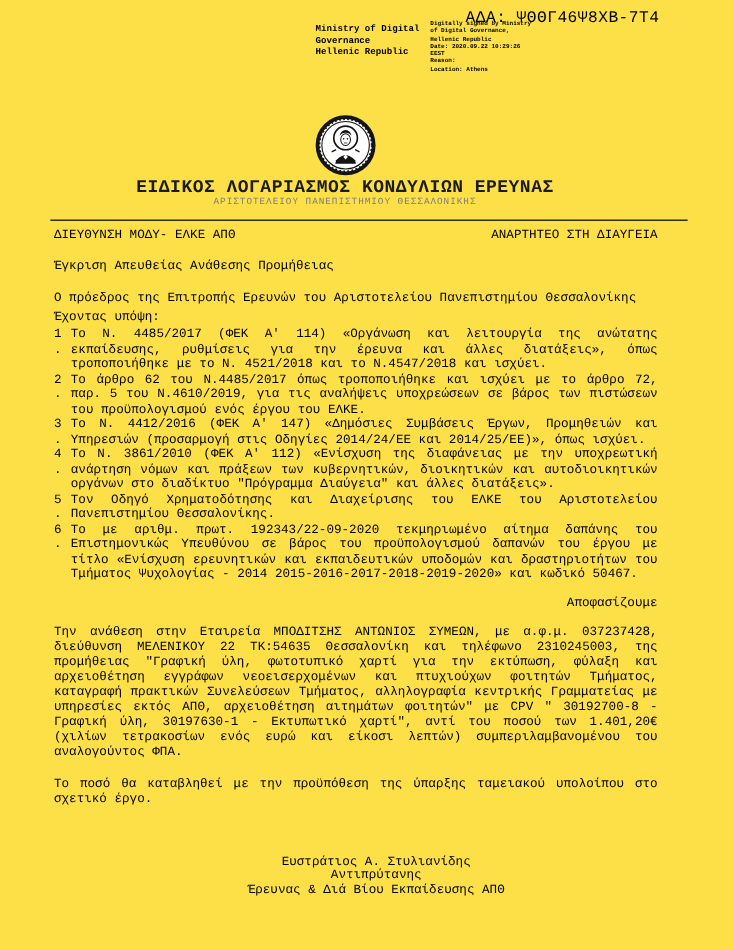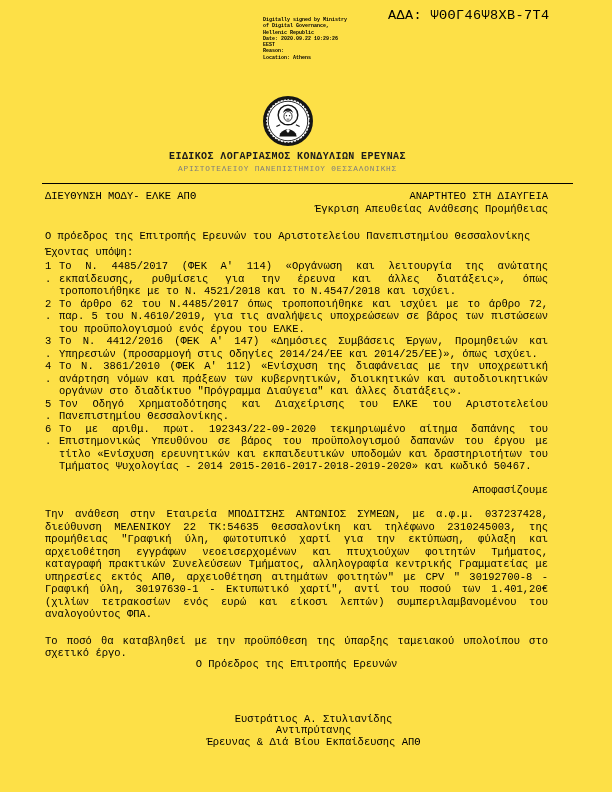--- a/index.html
+++ b/index.html
@@ -8,29 +8,29 @@
     font-family:Liberation Mono, monospace;color:#000;
   }
   
   .ada{position:absolute;top:8px;left:388px;font-size:13.5px;letter-spacing:.4px;white-space:nowrap;}
   .gov-sign{position:absolute;top:17px;left:263px;display:flex;gap:9px;}
   .ministry{font-size:7.6px;font-weight:bold;line-height:9.6px;padding-top:4px;white-space:nowrap;}
   .digisig{font-size:5px;font-weight:bold;line-height:6.3px;white-space:nowrap;transform-origin:left top;}
   
   .seal-wrap{position:absolute;top:95px;left:0;width:575px;text-align:center;}
   .seal-svg{width:52px;height:52px;display:block;margin:0 auto 4px auto;}
-  .seal-org{font-size:10px;font-weight:bold;letter-spacing:.4px;color:#1b1b1b;line-height:11.5px;text-align:center;}
+  .seal-org{font-size:15px;font-weight:bold;letter-spacing:.4px;color:#1b1b1b;line-height:11.5px;text-align:center;}
   .seal-uni{font-size:7.8px;letter-spacing:.8px;color:#7d7d7d;line-height:10px;margin-top:1px;}
   
   .content{position:absolute;left:45px;top:183px;width:503px;font-size:10.5px;line-height:12.5px;}
   .rule{border:none;border-top:1.7px solid #000;margin:0 0 0 -3px;width:531px;}
   .dept-row{display:flex;justify-content:space-between;margin-top:6px;}
   .dept-row div{white-space:nowrap;}
   .dates{margin-top:22px;text-align:right;line-height:12.5px;}
-  .doc-title{text-align:right;}
+  .doc-title{margin-top:13px;text-align:left;}
   .intro{margin-top:15px;}
   .having{margin-top:3px;}
   ol.legal{list-style:none;margin:2px 0 0 0;padding:0;}
   ol.legal li{display:flex;}
   ol.legal .num{width:14px;flex:0 0 14px;}
   ol.legal .itext{flex:1;text-align:justify;}
   .decision-heading{margin-top:11px;text-align:right;}
   .decision-para{margin-top:12px;text-align:justify;}
   .payment-note{margin-top:14px;text-align:justify;}
   
@@ -38,20 +38,25 @@
   .sig-block{position:absolute;top:714px;left:62px;width:503px;text-align:center;font-size:10.5px;line-height:11.4px;}
 </style>
 </head>
 <body>
 
 <div class="page">
 
   <div class="ada">ΑΔΑ: ΨΘΘΓ46Ψ8ΧΒ-7Τ4</div>
 
   <div class="gov-sign">
+    <div class="ministry">
+      <div>Ministry of Digital</div>
+      <div>Governance</div>
+      <div>Hellenic Republic</div>
+    </div>
     <div class="digisig">
       <div>Digitally signed by Ministry</div>
       <div>of Digital Governance,</div>
       <div>Hellenic Republic</div>
       <div>Date: 2020.09.22 10:29:26</div>
       <div>EEST</div>
       <div>Reason:</div>
       <div>Location: Athens</div>
     </div>
   </div>
@@ -116,21 +121,20 @@
       </li>
     </ol>
 
     <div class="decision-heading">Αποφασίζουμε</div>
 
     <div class="decision-para">Την ανάθεση στην Εταιρεία ΜΠΟΔΙΤΣΗΣ ΑΝΤΩΝΙΟΣ ΣΥΜΕΩΝ, με α.φ.μ. 037237428, διεύθυνση ΜΕΛΕΝΙΚΟΥ 22 ΤΚ:54635 Θεσσαλονίκη και τηλέφωνο 2310245003, της προμήθειας "Γραφική ύλη, φωτοτυπικό χαρτί για την εκτύπωση, φύλαξη και αρχειοθέτηση εγγράφων νεοεισερχομένων και πτυχιούχων φοιτητών Τμήματος, καταγραφή πρακτικών Συνελεύσεων Τμήματος, αλληλογραφία κεντρικής Γραμματείας με υπηρεσίες εκτός ΑΠΘ, αρχειοθέτηση αιτημάτων φοιτητών" με CPV " 30192700-8 - Γραφική ύλη, 30197630-1 - Εκτυπωτικό χαρτί", αντί του ποσού των 1.401,20€ (χιλίων τετρακοσίων ενός ευρώ και είκοσι λεπτών) συμπεριλαμβανομένου του αναλογούντος ΦΠΑ.</div>
 
     <div class="payment-note">Το ποσό θα καταβληθεί με την προϋπόθεση της ύπαρξης ταμειακού υπολοίπου στο σχετικό έργο.</div>
   </div>
 
-  <div class="president-line">Ο Πρόεδρος της Επιτροπής Ερευνών</div>
 
   <div class="sig-block">
     <div>Ευστράτιος Α. Στυλιανίδης</div>
     <div>Αντιπρύτανης</div>
     <div>Έρευνας &amp; Διά Βίου Εκπαίδευσης ΑΠΘ</div>
   </div>
 
 </div>
 
 </body></html>

